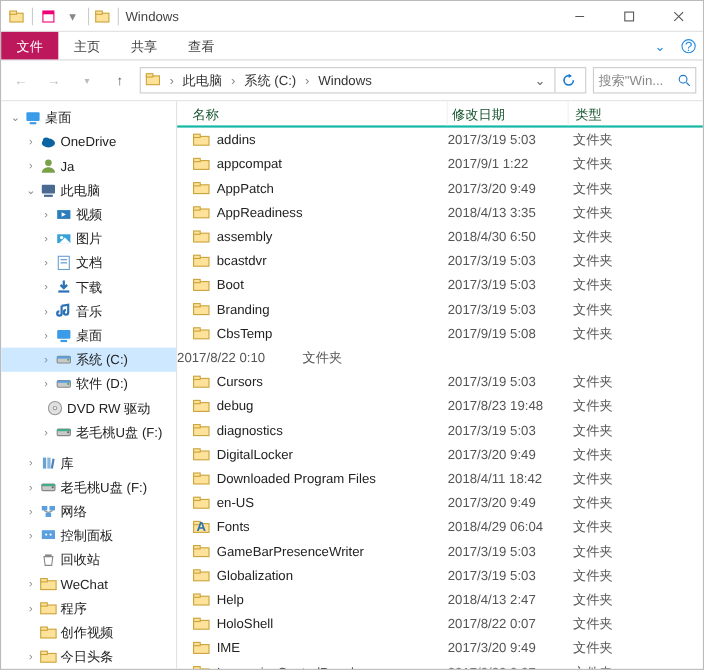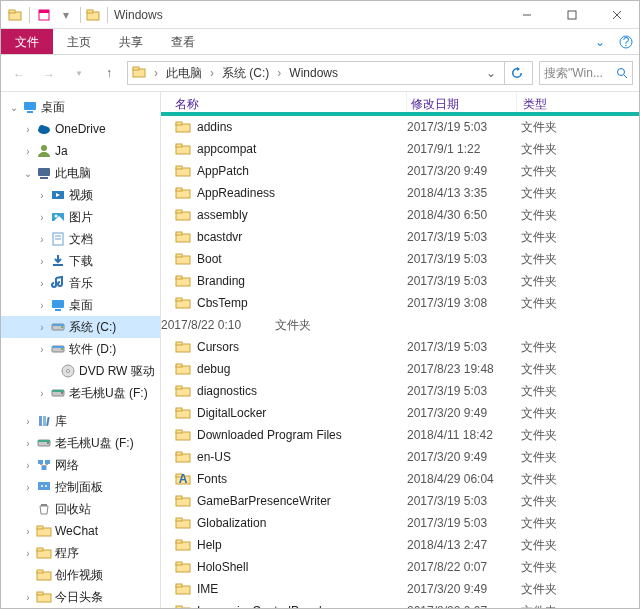--- a/index.html
+++ b/index.html
@@ -42,21 +42,21 @@
   .main { display:flex; height: calc(609px - 28px - 26px - 38px); }
   .tree { width:160px; border-right:1px solid #e3e3e3; overflow:hidden; padding:4px 0; }
   .tree-row { display:flex; align-items:center; height:22px; padding-right:4px; white-space:nowrap; }
   .tree-row .exp { width:14px; text-align:center; color:#888; font-size:10px; }
   .tree-row .ticon { width:18px; display:inline-flex; justify-content:center; align-items:center; }
   .tree-row .tlabel { padding-left:2px; color:#222; }
   .tree-row.selected { background:#cde8ff; }
   .tree-spacer { height:6px; }
 
   .list { flex:1; display:flex; flex-direction:column; overflow:hidden; }
-  .list-header { display:flex; height:24px; border-bottom:4px solid #14b8a6; color:#4c1d95; }
+  .list-header { display:flex; height:24px; border-bottom:2px solid #14b8a6; color:#14532d; }
   .col-name { width:246px; padding-left:14px; line-height:24px; border-right:1px solid #f0f0f0;}
   .col-date { width:110px; padding-left:4px; line-height:24px; border-right:1px solid #f0f0f0;}
   .col-type { flex:1; padding-left:6px; line-height:24px;font-family:Liberation Serif, serif; }
   .list-body { flex:1; overflow:hidden; }
   .row { display:flex; align-items:center; height:22px;justify-content:center; }
   .row .c-name { width:246px; display:flex; align-items:center; gap:6px; padding-left:14px; }
   .row .c-date { width:110px; color:#555; }
   .row .c-type { flex:1; color:#555; padding-left:4px;}
   .row .fname { color:#222; }
 
@@ -284,21 +284,21 @@
         <span class="exp">›</span>
         <span class="ticon">
           <svg width="16" height="16">
             <rect x="2" y="5" width="12" height="6" rx="1" fill="#c9c9c9" stroke="#888"></rect>
             <circle cx="12" cy="8" r="1" fill="#5a5"></circle>
             <rect x="2" y="5" width="12" height="2" fill="#5aa0e0"></rect>
           </svg>
         </span>
         <span class="tlabel">软件 (D:)</span>
       </div>
-      <div class="tree-row" style="padding-left: 44px;">
+      <div class="tree-row" style="padding-left: 26px;">
         <span class="exp"></span>
         <span class="ticon">
           <svg width="16" height="16">
             <circle cx="8" cy="8" r="6" fill="#e0e0e0" stroke="#999"></circle>
             <circle cx="8" cy="8" r="1.5" fill="#fff" stroke="#999"></circle>
           </svg>
         </span>
         <span class="tlabel">DVD RW 驱动</span>
       </div>
       <div class="tree-row" style="padding-left: 34px;">
@@ -525,21 +525,21 @@
         <div class="row">
           <div class="c-name">
             <span>
               <svg width="16" height="16">
                 <rect x="1" y="5" width="14" height="8" fill="#ffe29a" stroke="#caa33a"></rect>
                 <rect x="1" y="3" width="6" height="3" fill="#ffe29a" stroke="#caa33a"></rect>
               </svg>
             </span>
             <span class="fname">CbsTemp</span>
           </div>
-          <div class="c-date">2017/3/19 3:08</div>
+          <div class="c-date">2017/9/19 5:08</div>
           <div class="c-type">文件夹</div>
         </div>
         <div class="row">
           <div class="c-date">2017/8/22 0:10</div>
           <div class="c-type">文件夹</div>
         </div>
         <div class="row">
           <div class="c-name">
             <span>
               <svg width="16" height="16">

